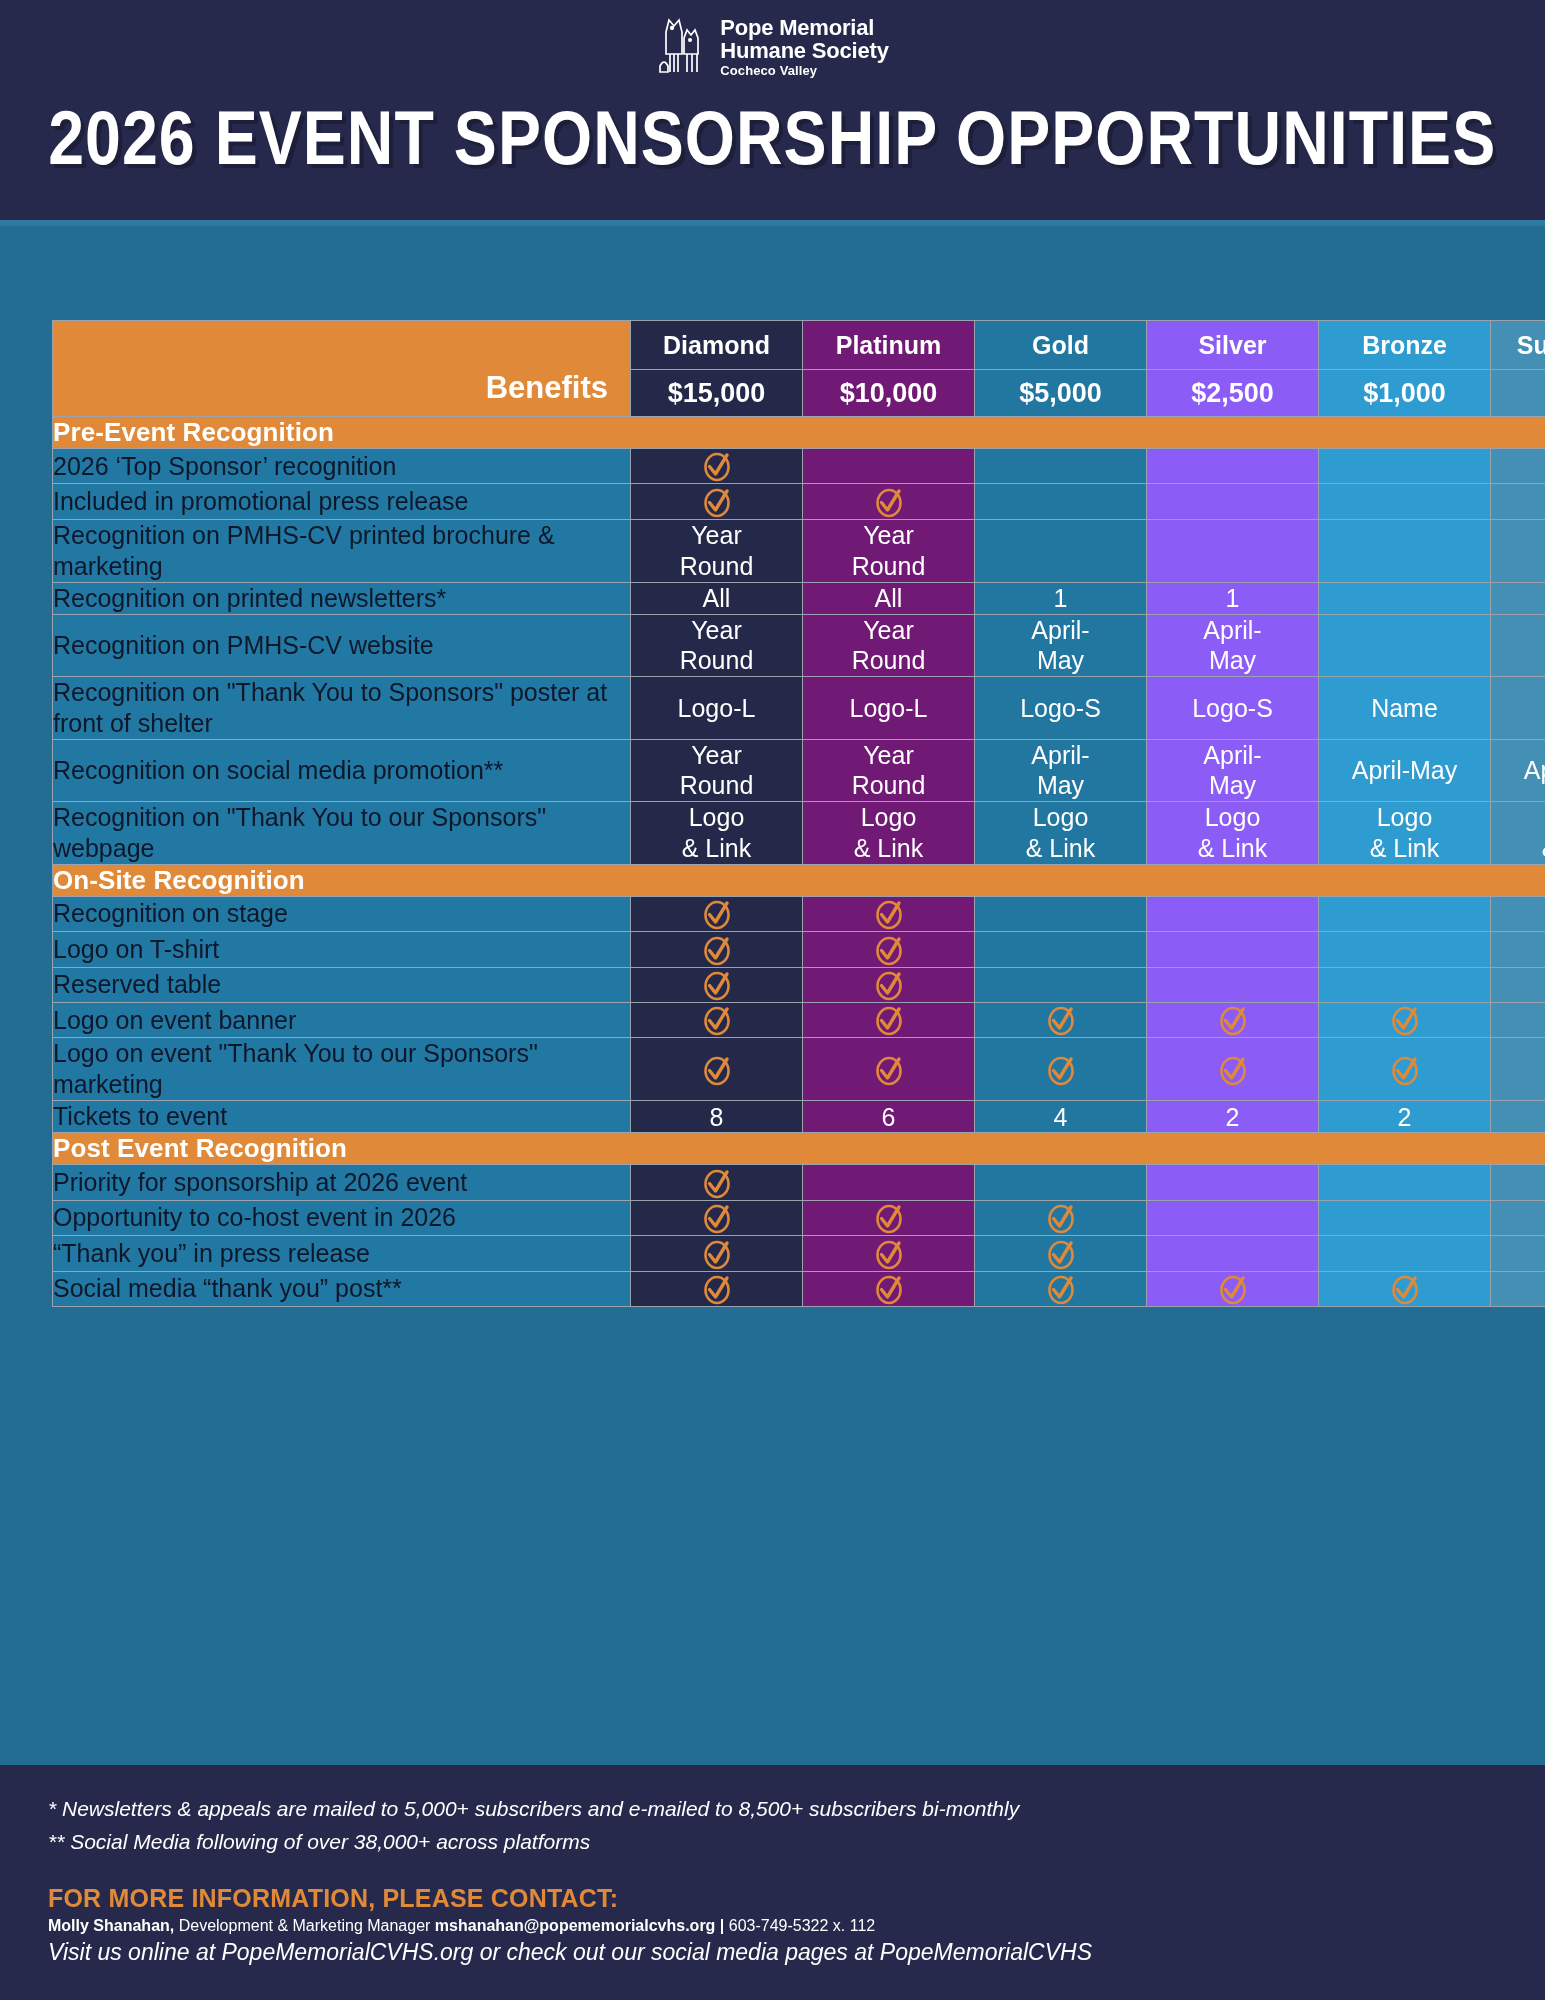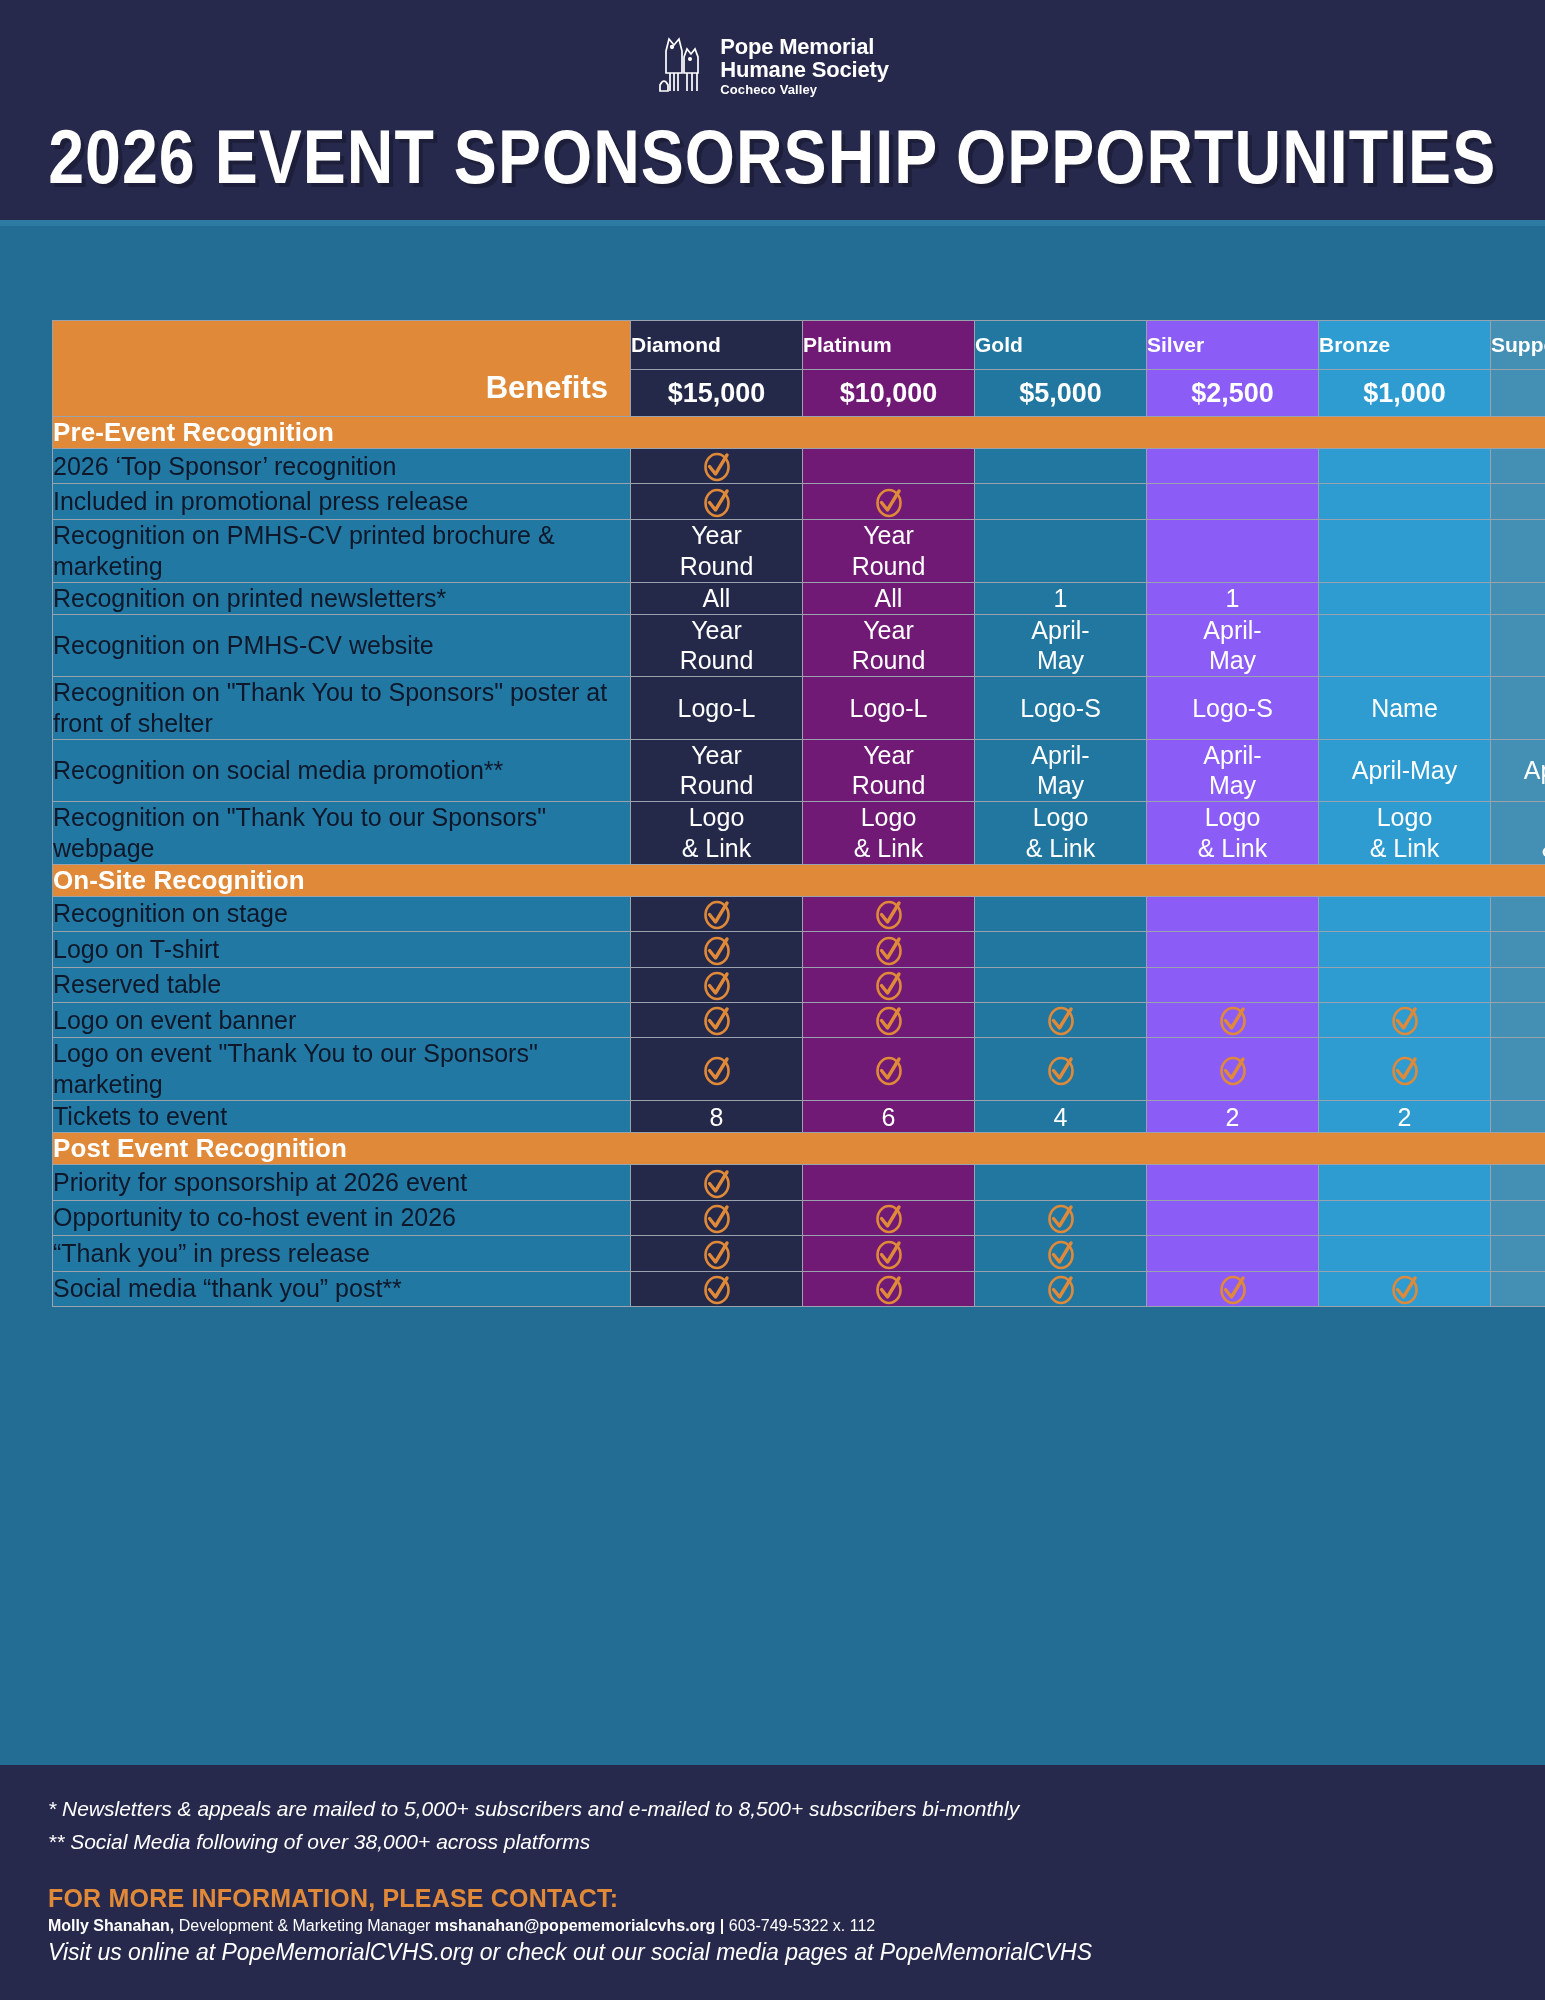--- a/index.html
+++ b/index.html
@@ -10,21 +10,21 @@
     overflow:hidden;
   }
   .page { position:relative; width:1545px; height:2000px; background:#24294a; }
 
   
   .header {
     position:absolute; left:0; top:0; width:1545px; height:220px;
     background:#27294c;
     display:flex; flex-direction:column; align-items:center;
   }
-  .logo-block { display:flex; align-items:center; gap:12px; margin-top:35px; }
+  .logo-block { display:flex; align-items:center; gap:12px; margin-top:16px; }
   .logo-mark { width:52px; height:62px; }
   .logo-text { color:#ffffff; line-height:1.05; text-align:left; }
   .logo-l1, .logo-l2 {
     font-weight:bold; font-size:22px; letter-spacing:-0.2px;
     font-family:"Liberation Sans", sans-serif;
   }
   .logo-l3 { font-weight:bold; font-size:13px; letter-spacing:0.1px; margin-top:2px; }
   .main-title {
     margin-top:16px;
     color:#ffffff;
@@ -58,22 +58,22 @@
   col.c-tier    { width:172px; }
 
   
   .hd-benefit {
     background:#e08a39; color:#ffffff;
     font-weight:bold; font-size:31px;
     text-align:right; padding:8px 22px 10px 0 !important;
     vertical-align:bottom;
   }
   .hd-tier {
-    color:#ffffff; font-weight:bold; font-size:21px;
-    height:48px; line-height:48px;
+    color:#ffffff; font-weight:bold; font-size:25px;
+    text-align:center; height:48px; line-height:48px;
     white-space:nowrap;
   }
   .hd-price {
     color:#ffffff; font-weight:bold; font-size:27px;
     text-align:center; height:46px; line-height:46px;
   }
 
   
   .col-diamond   { background:#24294a; }
   .col-platinum  { background:#701a75; }

